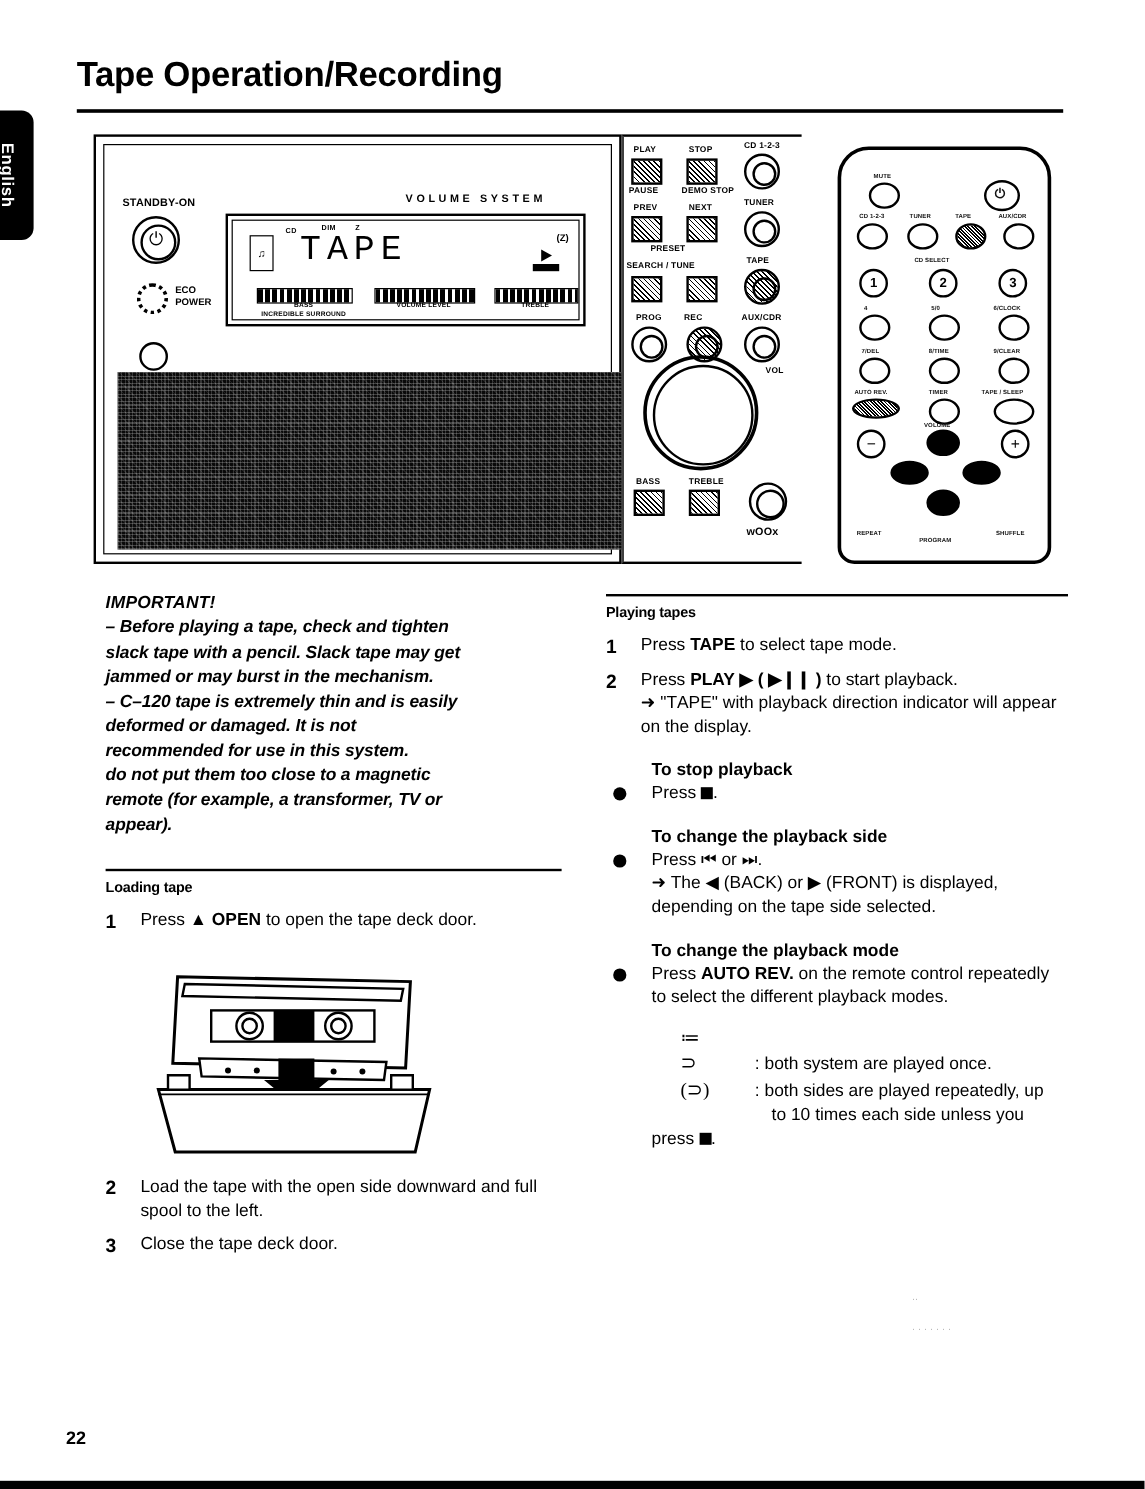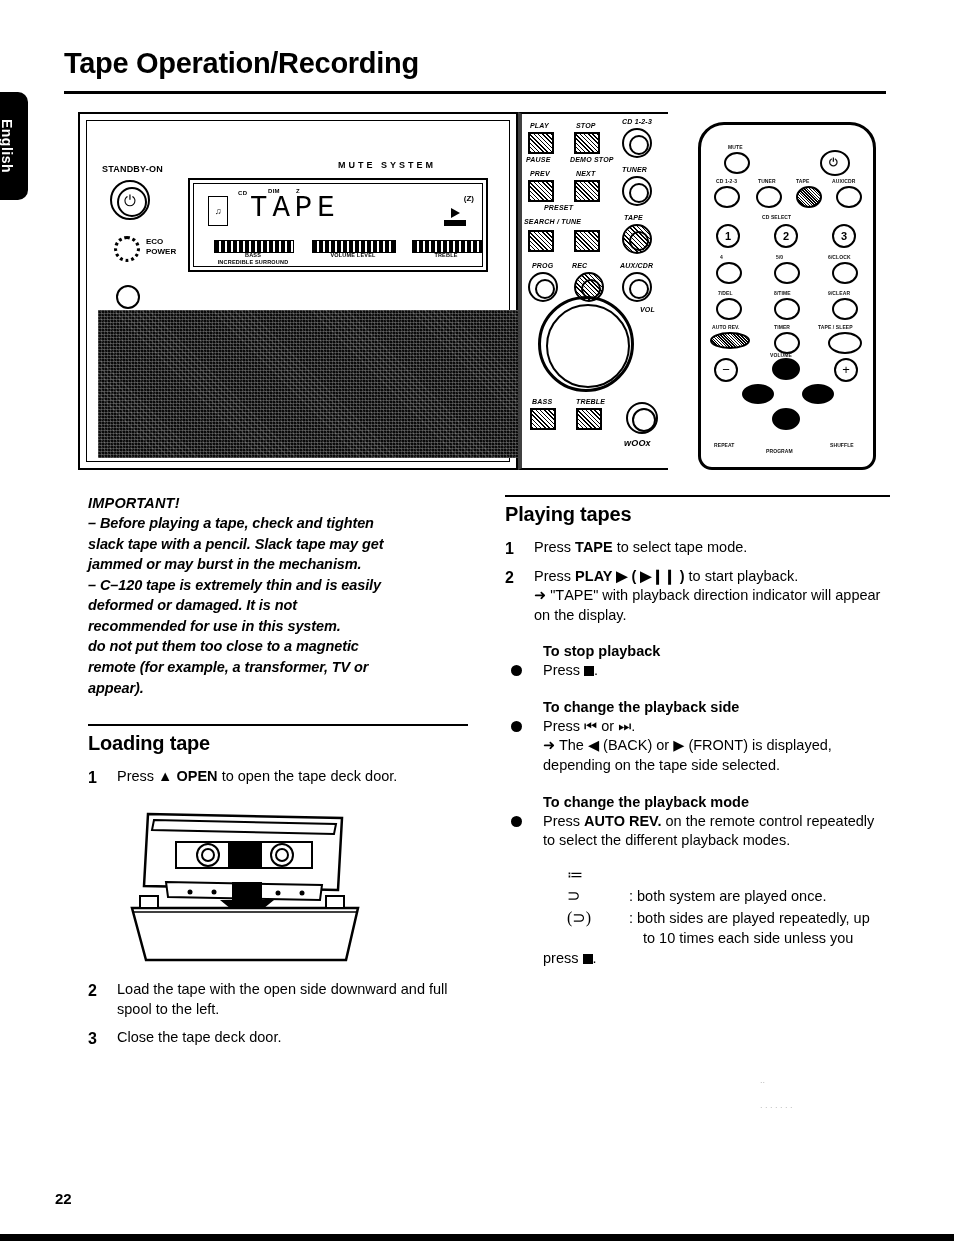--- a/index.html
+++ b/index.html
@@ -239,25 +239,24 @@
       repeating-linear-gradient(0deg, rgba(255,255,255,.22) 0 1px, transparent 1px 3px),
       repeating-linear-gradient(90deg, rgba(255,255,255,.18) 0 1px, transparent 1px 3px),
       repeating-linear-gradient(45deg, rgba(255,255,255,.10) 0 1px, transparent 1px 5px);
   }
 
   
   .ctrl-panel {
     position: absolute;
     left: 440px; top: 0;
     width: 150px; height: 358px;
-    border-left: 4px solid #404040;
+    border-left: 2px solid #404040;
     border-top: 2px solid #000;
     border-bottom: 2px solid #000;
     box-sizing: border-box;
-    font-style: italic;
   }
   .cp-lab {
     position: absolute;
     font-size: 7px;
     font-weight: bold;
     letter-spacing: 0.2px;
     white-space: nowrap;
   }
   .sq-btn {
     position: absolute;
@@ -412,21 +411,21 @@
     letter-spacing: -0.1px;
   }
   .important-body .ln { display: block; }
 
   .sec-rule {
     height: 2px;
     background: #000;
     margin: 0 0 6px 0;
   }
   .sec-head {
-    font-size: 20px;
+    font-size: 12px;
     font-weight: bold;
     margin: 0 0 12px 0;
     letter-spacing: -0.2px;
   }
 
   .numlist { position: relative; }
   .numrow {
     position: relative;
     padding-left: 29px;
     margin-bottom: 9px;
@@ -530,21 +529,21 @@
 
   <div class="page-title">Tape Operation/Recording</div>
   <div class="title-rule"></div>
 
   <div class="illus">
     <div class="illus-outer">
       <div class="illus-inner"></div>
     </div>
 
     <div class="unit-left">
-      <div class="micro-system-label">MUTE SYSTEM</div>
+      <div class="micro-system-label">VOLUME SYSTEM</div>
       <div class="standby-label">STANDBY-ON</div>
       <div class="knob-standby">
         <span class="power-glyph">⏻</span>
       </div>
       <div class="knob-eco"></div>
       <div class="eco-label">
         <span>ECO</span><br>
         <span>POWER</span>
       </div>
       <div class="knob-ir"></div>

